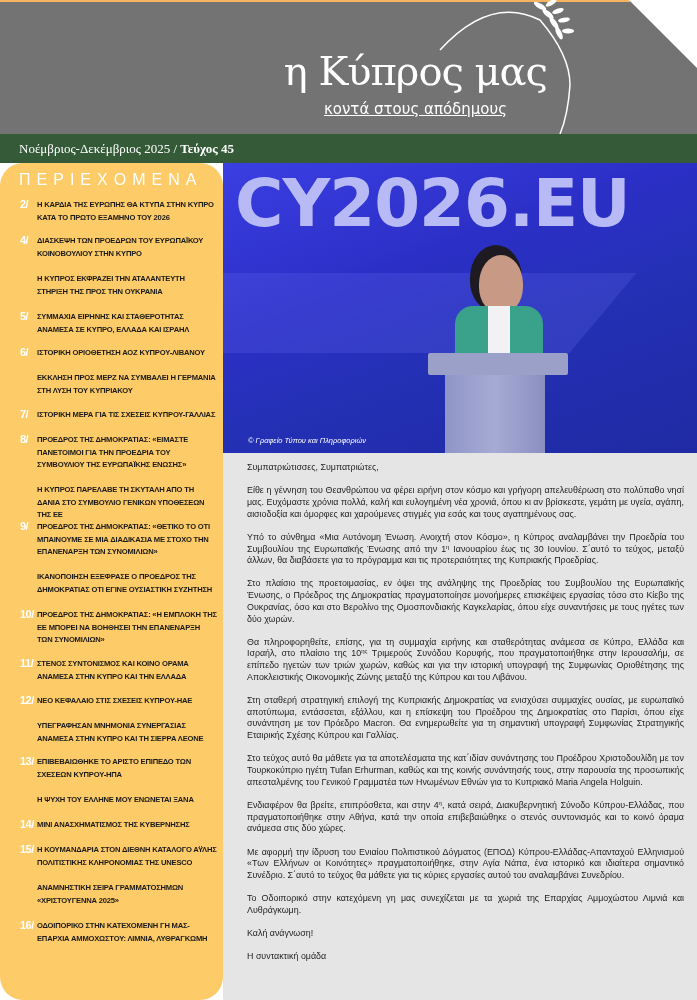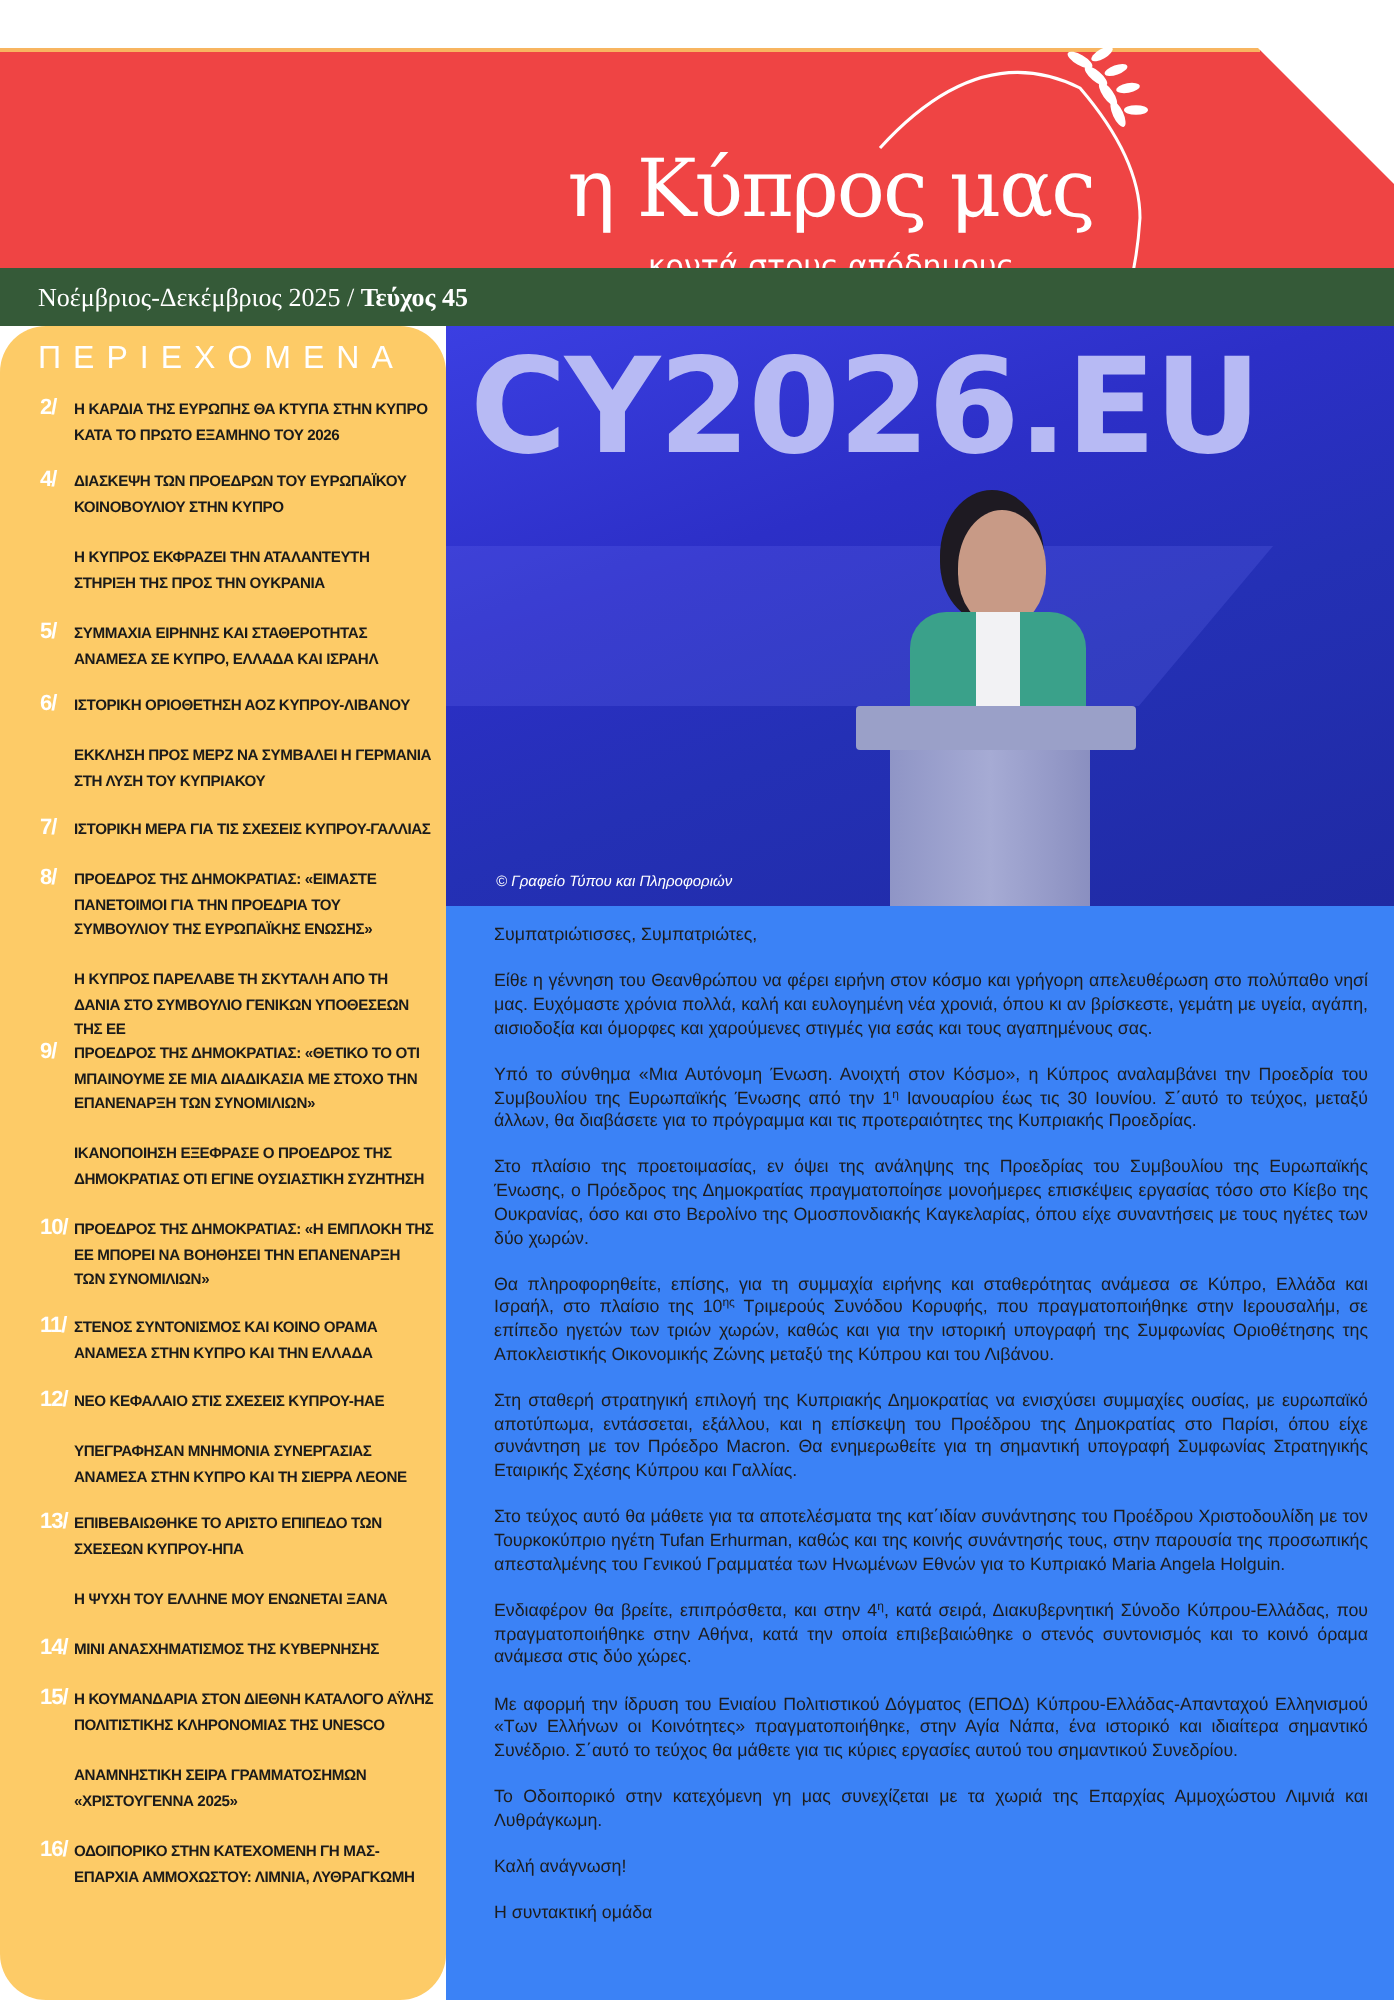--- a/index.html
+++ b/index.html
@@ -1,22 +1,21 @@
 <!DOCTYPE html>
 <html><head>
 <meta charset="utf-8">
 <style>
   * { box-sizing: border-box; margin: 0; padding: 0; }
   html, body { width: 697px; height: 1000px; overflow: hidden; background: #ffffff; }
   body { position: relative; font-family: "Liberation Sans", sans-serif; }
 
   .header {
     position: absolute; left: 0; top: 0; width: 697px; height: 134px;
-    background: #ef4444;
-    margin-top: 24px;
+    background: #737373;
   }
   .header .corner-cut {
     position: absolute; right: 0; top: 0; width: 0; height: 0;
     border-top: 68px solid #ffffff; border-left: 68px solid transparent;
   }
   .header .top-line {
     position: absolute; left: 0; top: 0; width: 630px; height: 2px; background: #f8b560;
   }
   .logo-title {
     position: absolute; right: 150px; top: 48px;
@@ -93,21 +92,21 @@
     position: absolute; left: 222px; top: 210px; width: 100px; height: 80px;
     background: linear-gradient(90deg, #8f95c6, #a6abd4 50%, #8a8fc0);
   }
   .photo .credit {
     position: absolute; left: 25px; top: 273px;
     color: #ffffff; font-style: italic; font-size: 7.5px; white-space: nowrap;
   }
 
   .body-text {
     position: absolute; left: 223px; top: 453px; width: 474px; height: 547px;
-    background: #3b82f6; padding: 9px 13px 0 24px;
+    background: #e5e5e5; padding: 9px 13px 0 24px;
     font-family: "Liberation Sans Narrow", "Liberation Sans", sans-serif;
     font-size: 8.9px; line-height: 11.7px; color: #1d1d1d;
   }
   .body-text p { margin-bottom: 11.5px; text-align: justify; }
   .body-text p.greeting { margin-bottom: 11.5px; }
   sup { font-size: 6px; vertical-align: 3px; line-height: 0; }
 </style>
 </head>
 <body>
 
@@ -238,17 +237,17 @@
 
 <div class="body-text">
   <p class="greeting">Συμπατριώτισσες, Συμπατριώτες,</p>
   <p>Είθε η γέννηση του Θεανθρώπου να φέρει ειρήνη στον κόσμο και γρήγορη απελευθέρωση στο πολύπαθο νησί μας. Ευχόμαστε χρόνια πολλά, καλή και ευλογημένη νέα χρονιά, όπου κι αν βρίσκεστε, γεμάτη με υγεία, αγάπη, αισιοδοξία και όμορφες και χαρούμενες στιγμές για εσάς και τους αγαπημένους σας.</p>
   <p><span>Υπό το σύνθημα «Μια Αυτόνομη Ένωση. Ανοιχτή στον Κόσμο», η Κύπρος αναλαμβάνει την Προεδρία του Συμβουλίου της Ευρωπαϊκής Ένωσης από την 1</span><sup>η</sup><span> Ιανουαρίου έως τις 30 Ιουνίου. Σ΄αυτό το τεύχος, μεταξύ άλλων, θα διαβάσετε για το πρόγραμμα και τις προτεραιότητες της Κυπριακής Προεδρίας.</span></p>
   <p>Στο πλαίσιο της προετοιμασίας, εν όψει της ανάληψης της Προεδρίας του Συμβουλίου της Ευρωπαϊκής Ένωσης, ο Πρόεδρος της Δημοκρατίας πραγματοποίησε μονοήμερες επισκέψεις εργασίας τόσο στο Κίεβο της Ουκρανίας, όσο και στο Βερολίνο της Ομοσπονδιακής Καγκελαρίας, όπου είχε συναντήσεις με τους ηγέτες των δύο χωρών.</p>
   <p><span>Θα πληροφορηθείτε, επίσης, για τη συμμαχία ειρήνης και σταθερότητας ανάμεσα σε Κύπρο, Ελλάδα και Ισραήλ, στο πλαίσιο της 10</span><sup>ης</sup><span> Τριμερούς Συνόδου Κορυφής, που πραγματοποιήθηκε στην Ιερουσαλήμ, σε επίπεδο ηγετών των τριών χωρών, καθώς και για την ιστορική υπογραφή της Συμφωνίας Οριοθέτησης της Αποκλειστικής Οικονομικής Ζώνης μεταξύ της Κύπρου και του Λιβάνου.</span></p>
   <p>Στη σταθερή στρατηγική επιλογή της Κυπριακής Δημοκρατίας να ενισχύσει συμμαχίες ουσίας, με ευρωπαϊκό αποτύπωμα, εντάσσεται, εξάλλου, και η επίσκεψη του Προέδρου της Δημοκρατίας στο Παρίσι, όπου είχε συνάντηση με τον Πρόεδρο Macron. Θα ενημερωθείτε για τη σημαντική υπογραφή Συμφωνίας Στρατηγικής Εταιρικής Σχέσης Κύπρου και Γαλλίας.</p>
   <p>Στο τεύχος αυτό θα μάθετε για τα αποτελέσματα της κατ΄ιδίαν συνάντησης του Προέδρου Χριστοδουλίδη με τον Τουρκοκύπριο ηγέτη Tufan Erhurman, καθώς και της κοινής συνάντησής τους, στην παρουσία της προσωπικής απεσταλμένης του Γενικού Γραμματέα των Ηνωμένων Εθνών για το Κυπριακό Maria Angela Holguin.</p>
   <p><span>Ενδιαφέρον θα βρείτε, επιπρόσθετα, και στην 4</span><sup>η</sup><span>, κατά σειρά, Διακυβερνητική Σύνοδο Κύπρου-Ελλάδας, που πραγματοποιήθηκε στην Αθήνα, κατά την οποία επιβεβαιώθηκε ο στενός συντονισμός και το κοινό όραμα ανάμεσα στις δύο χώρες.</span></p>
-  <p>Με αφορμή την ίδρυση του Ενιαίου Πολιτιστικού Δόγματος (ΕΠΟΔ) Κύπρου-Ελλάδας-Απανταχού Ελληνισμού «Των Ελλήνων οι Κοινότητες» πραγματοποιήθηκε, στην Αγία Νάπα, ένα ιστορικό και ιδιαίτερα σημαντικό Συνέδριο. Σ΄αυτό το τεύχος θα μάθετε για τις κύριες εργασίες αυτού του σημαντικού Συνεδρίου.</p>
+  <p>Με αφορμή την ίδρυση του Ενιαίου Πολιτιστικού Δόγματος (ΕΠΟΔ) Κύπρου-Ελλάδας-Απανταχού Ελληνισμού «Των Ελλήνων οι Κοινότητες» πραγματοποιήθηκε, στην Αγία Νάπα, ένα ιστορικό και ιδιαίτερα σημαντικό Συνέδριο. Σ΄αυτό το τεύχος θα μάθετε για τις κύριες εργασίες αυτού του αναλαμβάνει Συνεδρίου.</p>
   <p>Το Οδοιπορικό στην κατεχόμενη γη μας συνεχίζεται με τα χωριά της Επαρχίας Αμμοχώστου Λιμνιά και Λυθράγκωμη.</p>
   <p>Καλή ανάγνωση!</p>
   <p>Η συντακτική ομάδα</p>
 </div>
 
 </body></html>

